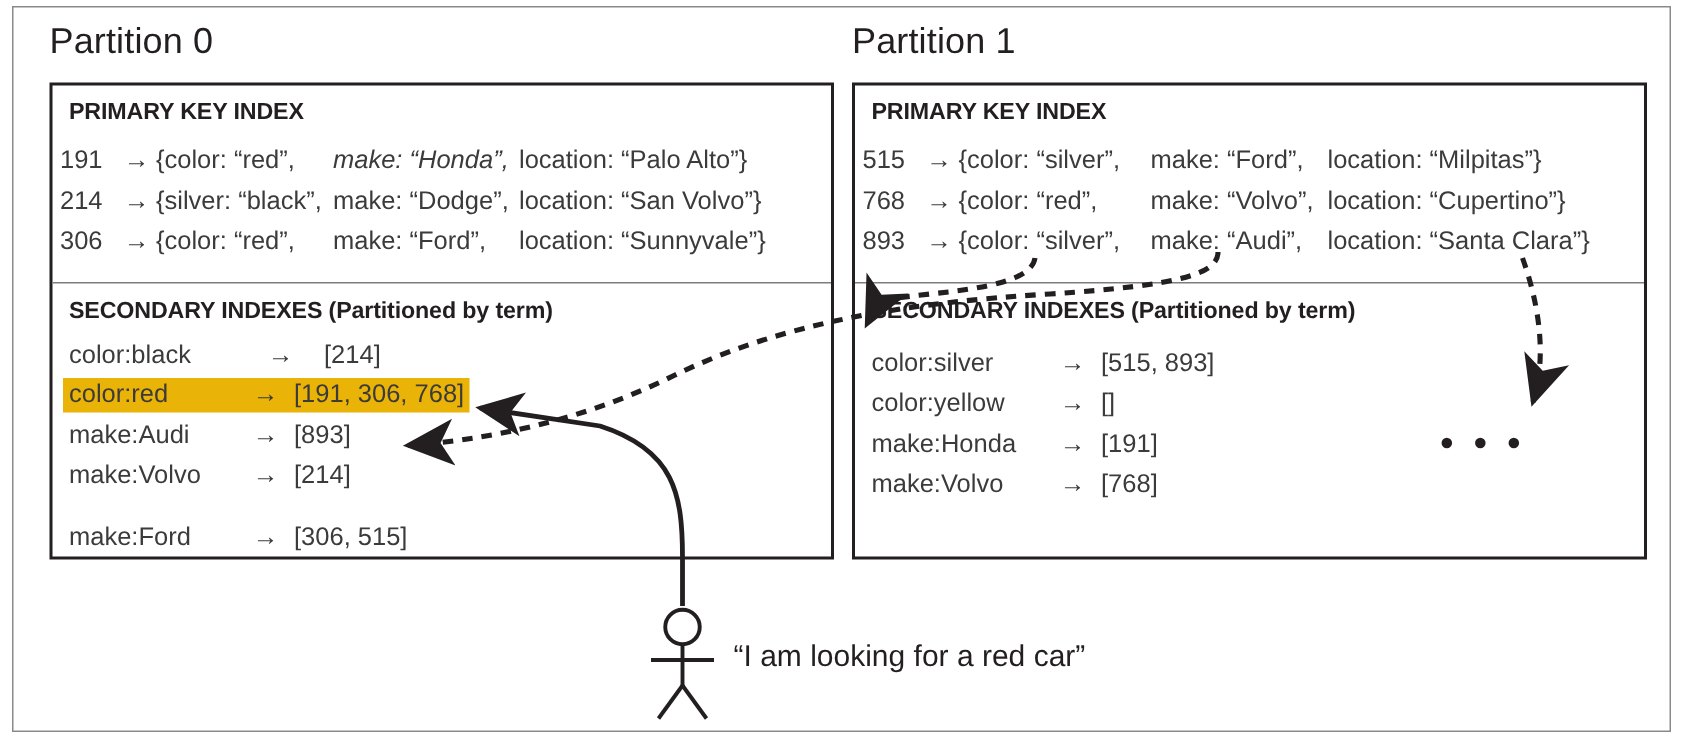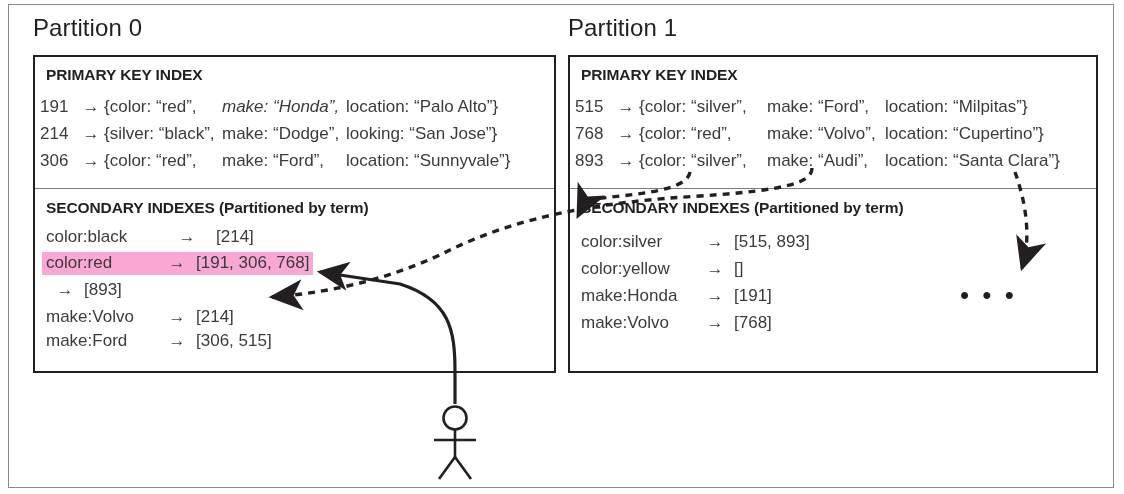--- a/index.html
+++ b/index.html
@@ -67,21 +67,21 @@
     color:#3b3b3b;
     white-space:nowrap;
     display:flex;
     align-items:baseline;
     padding:1px 4px 2px 4px;
     box-sizing:border-box;
   }
   .sec-row .term{ display:inline-block; }
   .sec-row .arr{ display:inline-block; text-align:center; }
   .sec-row .plist{ display:inline-block; }
-  .highlight{ background:#f9a8d4; }
+  .highlight{ background:#eab308; }
   .ellipsis{
     position:absolute;
     font-size:26px;
     color:#231f20;
     letter-spacing:3px;
     line-height:1;
   }
   .caption{
     position:absolute;
     font-size:20px;
@@ -115,21 +115,21 @@
     <span class="f" style="width:118px;">{color: “red”,</span>
     <span class="f" style="width:124px;font-style:italic;">make: “Honda”,</span>
     <span class="f">location: “Palo Alto”}</span>
   </div>
 
   <div class="pk-row" style="left:40px; top:124px;">
     <span class="key" style="width:38px;">214</span>
     <span class="arr" style="width:26px;">→</span>
     <span class="f" style="width:118px;">{silver: “black”,</span>
     <span class="f" style="width:124px;">make: “Dodge”,</span>
-    <span class="f">looking: “San Jose”}</span>
+    <span class="f">location: “San Volvo”}</span>
   </div>
 
   <div class="pk-row" style="left:40px; top:151px;">
     <span class="key" style="width:38px;">306</span>
     <span class="arr" style="width:26px;">→</span>
     <span class="f" style="width:118px;">{color: “red”,</span>
     <span class="f" style="width:124px;">make: “Ford”,</span>
     <span class="f">location: “Sunnyvale”}</span>
   </div>
 
@@ -143,31 +143,32 @@
     <span class="plist">[214]</span>
   </div>
 
   <div class="sec-row highlight" style="left:42px; top:252px;">
     <span class="term" style="width:112px;">color:red</span>
     <span class="arr" style="width:38px;">→</span>
     <span class="plist">[191, 306, 768]</span>
   </div>
 
   <div class="sec-row" style="left:42px; top:279px;">
+    <span class="term" style="width:112px;">make:Audi</span>
     <span class="arr" style="width:38px;">→</span>
     <span class="plist">[893]</span>
   </div>
 
   <div class="sec-row" style="left:42px; top:306px;">
     <span class="term" style="width:112px;">make:Volvo</span>
     <span class="arr" style="width:38px;">→</span>
     <span class="plist">[214]</span>
   </div>
 
-  <div class="sec-row" style="left:42px; top:330px;">
+  <div class="sec-row" style="left:42px; top:347px;">
     <span class="term" style="width:112px;">make:Ford</span>
     <span class="arr" style="width:38px;">→</span>
     <span class="plist">[306, 515]</span>
   </div>
 
   <div class="partition-title" style="left:568px; top:14px;">Partition 1</div>
 
   <div class="partition-box" style="left:568px; top:55px; width:530px; height:318px;"></div>
 
   <div class="section-head" style="left:581px; top:66px;">PRIMARY KEY INDEX</div>
@@ -252,14 +253,15 @@
 
     <g>
       <circle cx="455" cy="418" r="11.5" fill="none" stroke="#231f20" stroke-width="2.6"></circle>
       <line x1="455" y1="430" x2="455" y2="459" stroke="#231f20" stroke-width="2.6"></line>
       <line x1="434" y1="440" x2="476" y2="440" stroke="#231f20" stroke-width="2.6"></line>
       <line x1="455" y1="457" x2="439" y2="479" stroke="#231f20" stroke-width="2.6"></line>
       <line x1="455" y1="457" x2="471" y2="479" stroke="#231f20" stroke-width="2.6"></line>
     </g>
   </svg>
 
+  <div class="caption" style="left:489px; top:427px;">“I am looking for a red car”</div>
 
 </div>
 
 </body></html>

